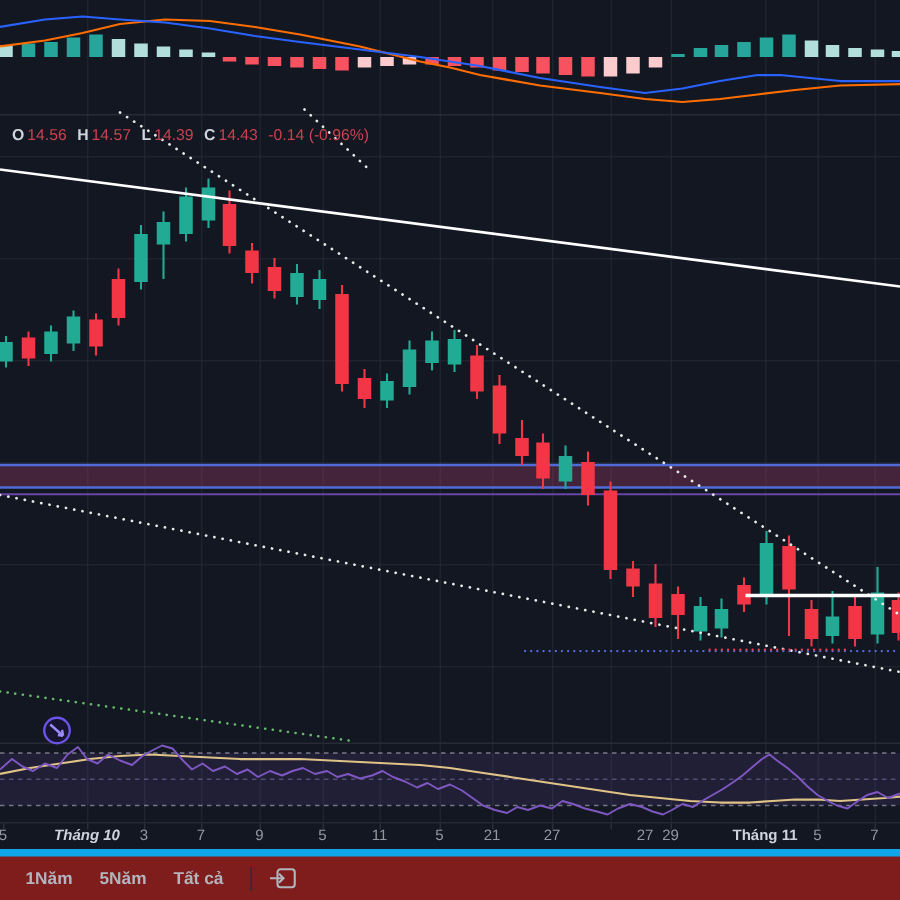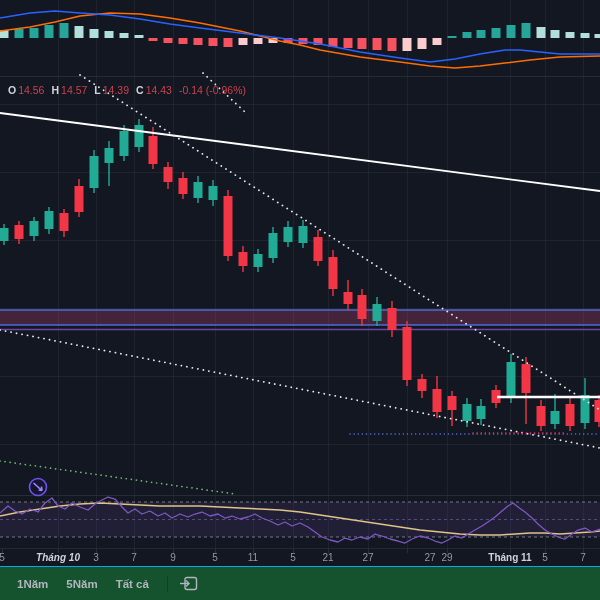--- a/index.html
+++ b/index.html
@@ -8,22 +8,22 @@
   #chart{position:absolute;left:0;top:0;}
   .legend{position:absolute;left:8px;top:84px;font-size:10.5px;white-space:nowrap;z-index:5;}
   .legend .ll{color:#d1d4dc;font-weight:bold;margin-left:7px;}
   .legend .ll:first-child{margin-left:0;}
   .legend .lv{color:#c7434e;margin-left:2px;}
   .legend .chg{color:#c7434e;margin-left:7px;}
   #time-axis{position:absolute;left:0;top:548px;width:600px;height:18px;border-top:1px solid #242836;z-index:5;}
   .tlabel{position:absolute;top:3px;transform:translateX(-50%);font-size:10px;color:#9598a1;white-space:nowrap;}
   .tlabel.major{color:#cfd2dc;font-weight:bold;}
   .tick{position:absolute;top:0;width:1px;height:4px;background:#2a2e39;}
-  #toolbar{position:absolute;left:0;top:566px;width:600px;height:34px;background:#14532d;
-           border-top:1px solid #0ea5e9;display:flex;align-items:center;padding-left:8px;box-sizing:border-box;z-index:5;}
+  #toolbar{position:absolute;left:0;top:566px;width:600px;height:34px;background:#7f1d1d;
+           border-top:5px solid #0ea5e9;display:flex;align-items:center;padding-left:8px;box-sizing:border-box;z-index:5;}
   .rbtn{background:none;border:none;color:#b2b5be;font-size:11.5px;font-weight:bold;
         padding:4px 9px;border-radius:4px;font-family:"Liberation Sans",sans-serif;cursor:pointer;}
   .divider{width:1px;height:16px;background:#2a2e39;margin:0 9px;}
   .icon-btn{background:none;border:none;padding:3px;cursor:pointer;display:flex;align-items:center;}
 </style>
 </head>
 <body>
 
 <div id="stage">
 

